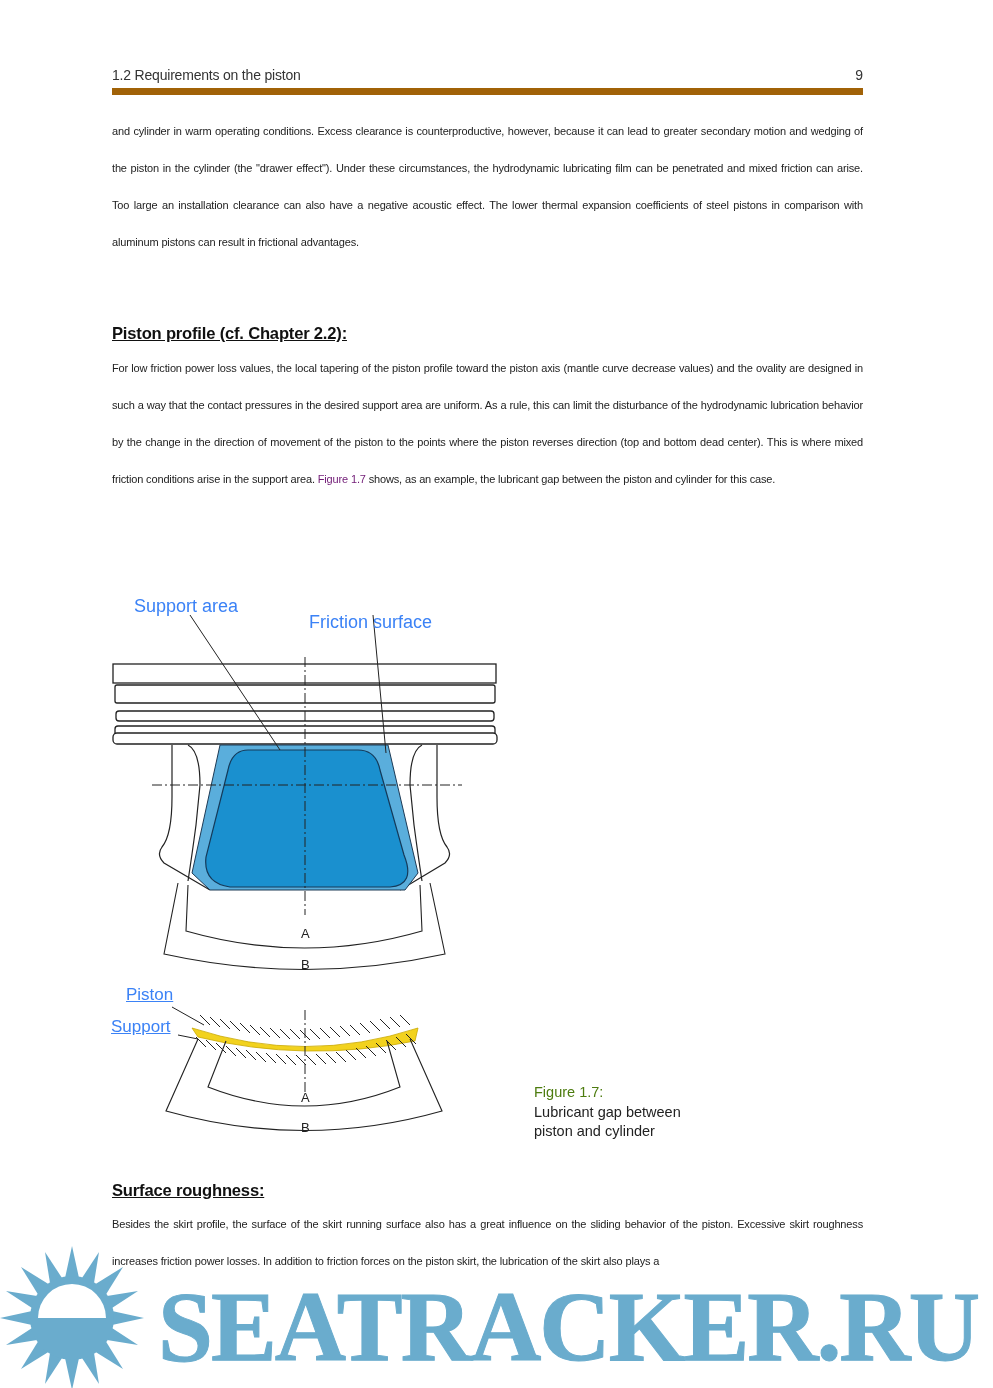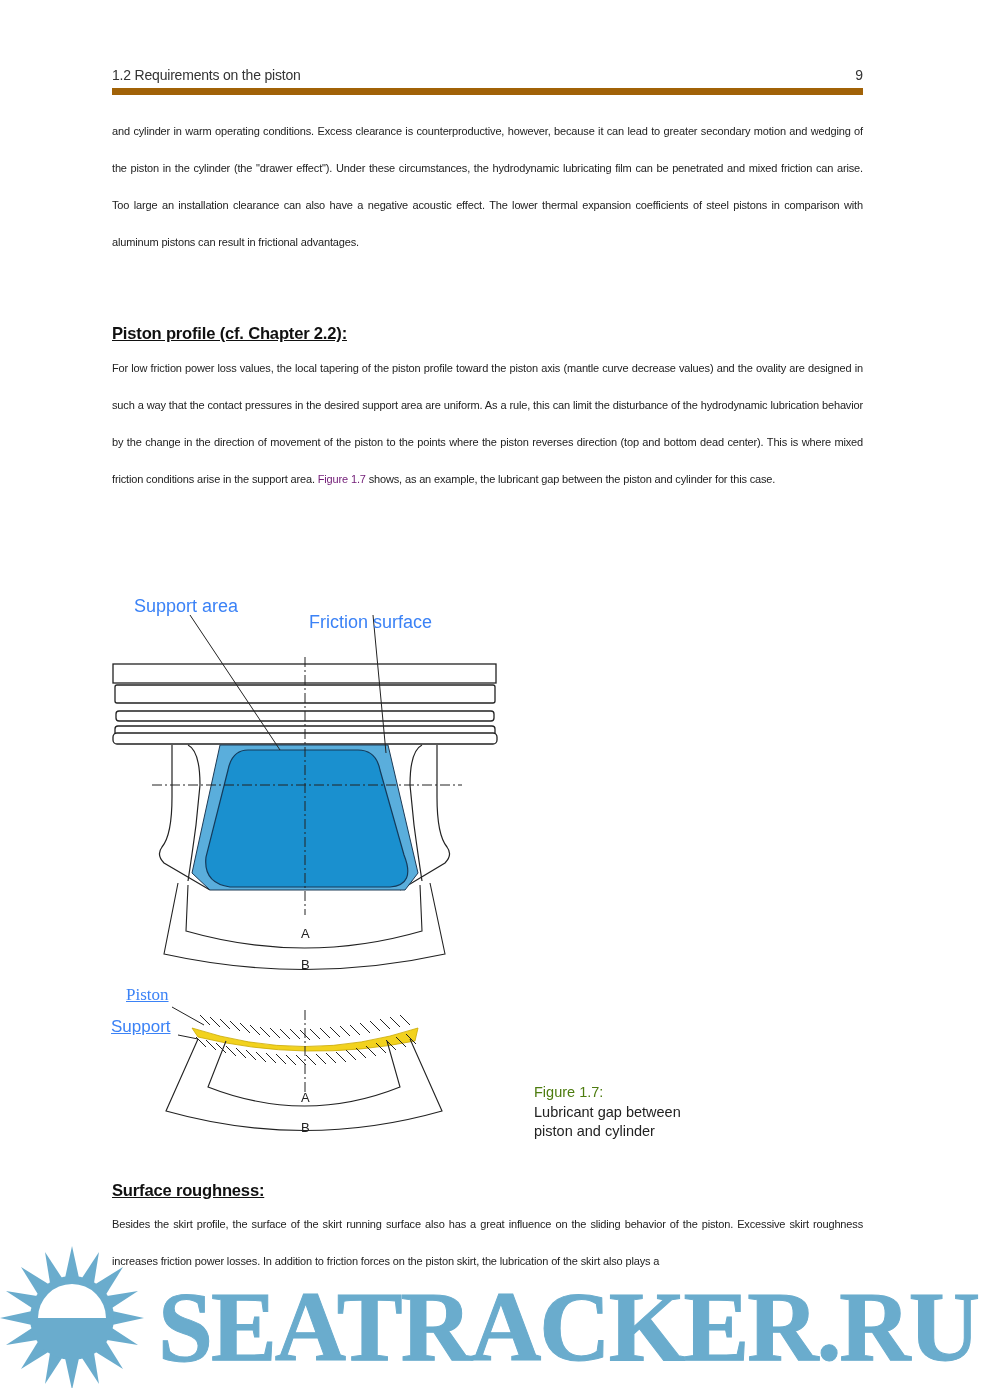--- a/index.html
+++ b/index.html
@@ -78,21 +78,21 @@
 
     <g fill="none" stroke="#222" stroke-width="1.1">
       <path d="M126 456 L108 502 Q205 540 300 502 L287 456"></path>
       <path d="M98 454 L66 526 Q205 565 342 526 L310 454"></path>
     </g>
     <text x="201" y="517" font-size="13" font-family="Liberation Sans, sans-serif" fill="#222">A</text>
     <text x="201" y="547" font-size="13" font-family="Liberation Sans, sans-serif" fill="#222">B</text>
   </svg>
   <span class="fig-label" style="left:34px; top:11px;">Support area</span>
   <span class="fig-label" style="left:209px; top:11px;margin-top:16px;">Friction surface</span>
-  <span class="fig-label" style="left:26px; top:400px; font-size:17px; text-decoration:underline;font-family:Liberation Serif, serif;">Piston</span>
+  <span class="fig-label" style="left:26px; top:400px; font-size:17px; text-decoration:underline;">Piston</span>
   <span class="fig-label" style="left:11px; top:432px; font-size:17px; text-decoration:underline;">Support</span>
 </div>
 
 <div class="caption">
   <div class="cap-title">Figure 1.7:</div>
   <div>Lubricant gap between</div>
   <div>piston and cylinder</div>
 </div>
 
 <div class="heading" style="top:1181px;">Surface roughness:</div>

